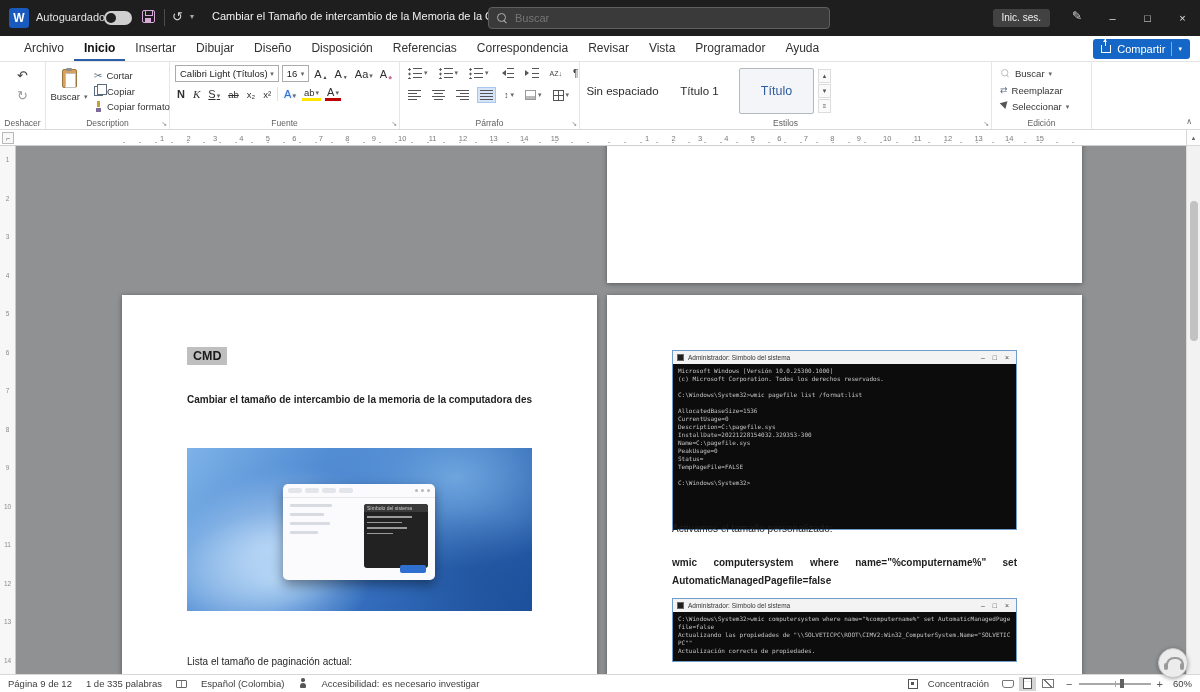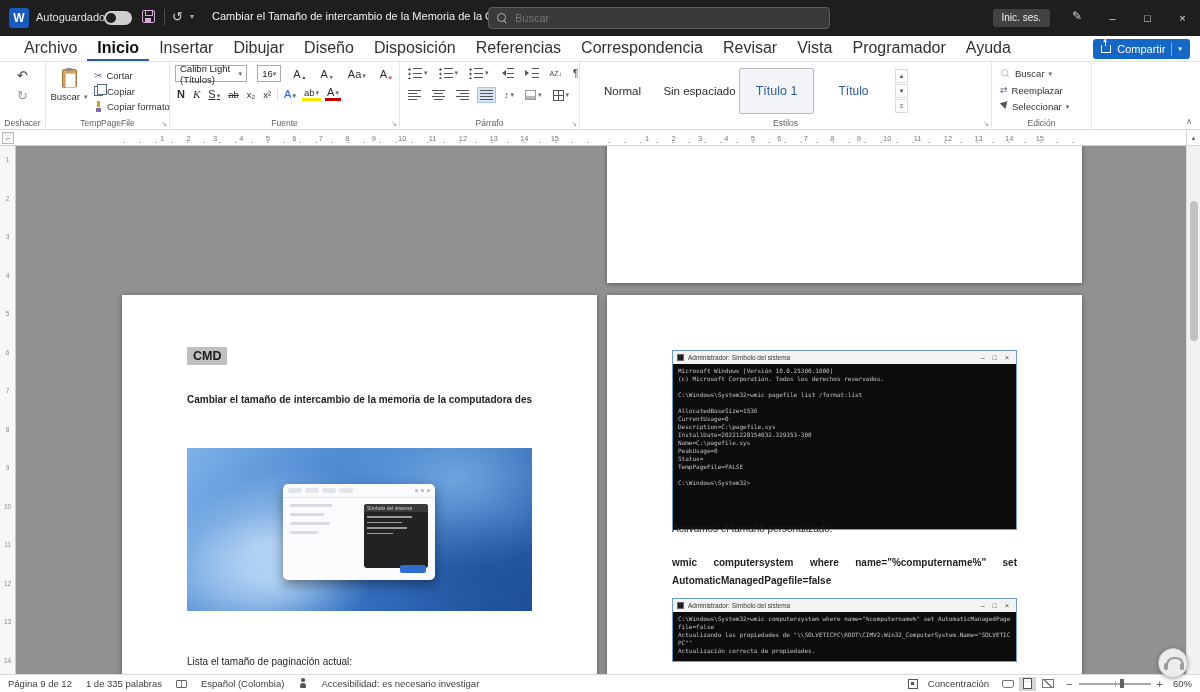--- a/index.html
+++ b/index.html
@@ -27,21 +27,21 @@
   .mag::before { content:""; position:absolute; left:0; top:0; width:7px; height:7px; border:1.4px solid #b0b0b0; border-radius:50%; }
   .mag::after { content:""; position:absolute; left:7px; top:7px; width:4px; height:1.4px; background:#b0b0b0; transform:rotate(45deg); transform-origin:0 0; }
   .signin-badge { position:absolute; right:150px; top:9px; height:18px; padding:0 9px; background:#424242; border-radius:3px; color:#f0f0f0; font-size:10px; line-height:18px; }
   .pen-icon { position:absolute; right:118px; top:9px; color:#d8d8d8; font-size:12px; }
   .win-controls { position:absolute; right:0; top:0; height:36px; display:flex; }
   .win-btn { width:35px; height:36px; display:flex; align-items:center; justify-content:center; color:#e0e0e0; }
 
   
   .tabrow { position:absolute; top:36px; left:0; right:0; height:26px; background:#fff; border-bottom:1px solid #e3e3e3; display:flex; align-items:center; padding-left:14px; z-index:25; }
   .tabs { display:flex; height:100%; align-items:center; }
-  .tab { padding:0 10px; height:100%; display:flex; align-items:center; font-size:16px; color:#323232; border-bottom:2.5px solid transparent; }
+  .tab { padding:0 10px; height:100%; display:flex; align-items:center; font-size:12px; color:#323232; border-bottom:2.5px solid transparent; }
   .tab:nth-child(2) { font-weight:bold; color:#0f0f0f; border-bottom-color:#2b5ea8; }
   .share-btn { position:absolute; right:10px; top:3px; height:20px; background:#1467c6; border-radius:3px; color:#fff; display:flex; align-items:center; padding:0 8px; gap:6px; font-size:11px; }
   .share-ic { position:relative; width:10px; height:8px; border:1.3px solid #fff; border-top:none; }
   .share-ic::before { content:""; position:absolute; left:3px; top:-6px; width:1.3px; height:7px; background:#fff; }
   .share-ic::after { content:""; position:absolute; left:1.1px; top:-8px; border:2.6px solid transparent; border-bottom:3px solid #fff; }
   .share-sep { width:1px; height:14px; background:rgba(255,255,255,.45); }
   .share-btn .chev { font-size:7px; }
 
   
   .ribbon { position:absolute; top:62px; left:0; right:0; height:68px; background:#fff; border-bottom:1px solid #d9d9d9; display:flex; z-index:20; }
@@ -65,21 +65,21 @@
   .clip-col { display:flex; flex-direction:column; gap:2.5px; padding-top:4px; }
   .scissors-ic { color:#5a6b7d; font-size:10px; }
   .copy-ic { position:relative; width:9px; height:10px; border:1px solid #5a6b7d; background:#fff; }
   .copy-ic::after { content:""; position:absolute; left:2px; top:-3px; width:8px; height:9px; border:1px solid #5a6b7d; background:#fff; }
   .painter-ic { position:relative; width:9px; height:11px; }
   .painter-ic::before { content:""; position:absolute; left:3px; top:0; width:3px; height:6px; background:#c8a030; }
   .painter-ic::after { content:""; position:absolute; left:2px; bottom:0; width:5px; height:4px; background:#7d6a9a; }
 
   
   .g-font { width:230px; }
-  .font-row1 { display:flex; align-items:center; gap:10px; }
+  .font-row1 { display:flex; align-items:center; gap:3px; }
   .combo { border:1px solid #ababab; height:17px; display:flex; align-items:center; justify-content:space-between; padding:0 4px; font-size:9.5px; color:#222; background:#fff; }
   .combo-name { width:106px; }
   .combo-size { width:28px; }
   .font-row2 { display:flex; align-items:center; gap:4px; margin-top:5px; }
   .fbtn { font-size:11px; color:#2f2f2f; padding:0 2px; display:flex; align-items:flex-end; gap:1px; }
   .fb-bold { font-weight:bold; }
   .fb-italic { font-style:italic; font-family:"Liberation Serif",serif; }
   .fb-under { text-decoration:underline; }
   .fb-strike { text-decoration:line-through; font-size:9.5px; }
   .fb-eff { color:#2f6fd0; text-shadow:0 0 2px #9cc2f0; }
@@ -310,21 +310,21 @@
           </span>
         <span class="rbtn">
             <span class="copy-ic"></span>
             <span>Copiar</span>
           </span>
         <span class="rbtn">
             <span class="painter-ic"></span>
             <span>Copiar formato</span>
           </span>
       </div>
-      <span class="group-label">TempPageFile</span>
+      <span class="group-label">Description</span>
       <span class="launcher">↘</span>
     </div>
 
     <div class="rgroup g-font">
       <div class="font-row1">
         <span class="combo combo-name">
             <span>Calibri Light (Títulos)</span>
             <span class="chev">▾</span>
           </span>
         <span class="combo combo-size">
@@ -428,21 +428,20 @@
             <span class="grid-ic"></span>
             <span class="chev">▾</span>
           </span>
       </div>
       <span class="group-label">Párrafo</span>
       <span class="launcher">↘</span>
     </div>
 
     <div class="rgroup g-styles">
       <div style="display:flex;gap:2px">
-          <span class="style-item">Normal</span>
           <span class="style-item">Sin espaciado</span>
           <span class="style-item">Título 1</span>
           <span class="style-item">Título</span>
         </div>
       <div class="style-arrows">
         <span class="sarr">▲</span>
         <span class="sarr">▼</span>
         <span class="sarr">≡</span>
       </div>
       <span class="group-label">Estilos</span>

